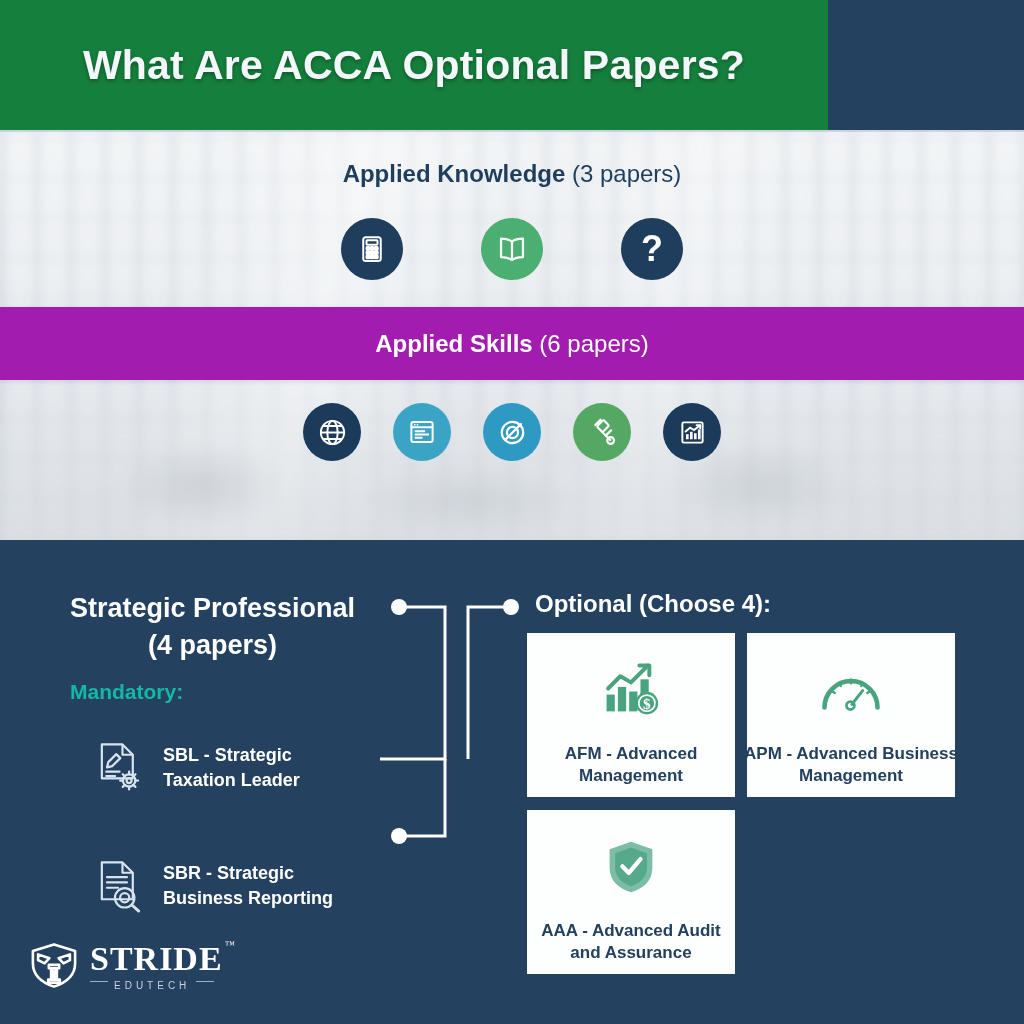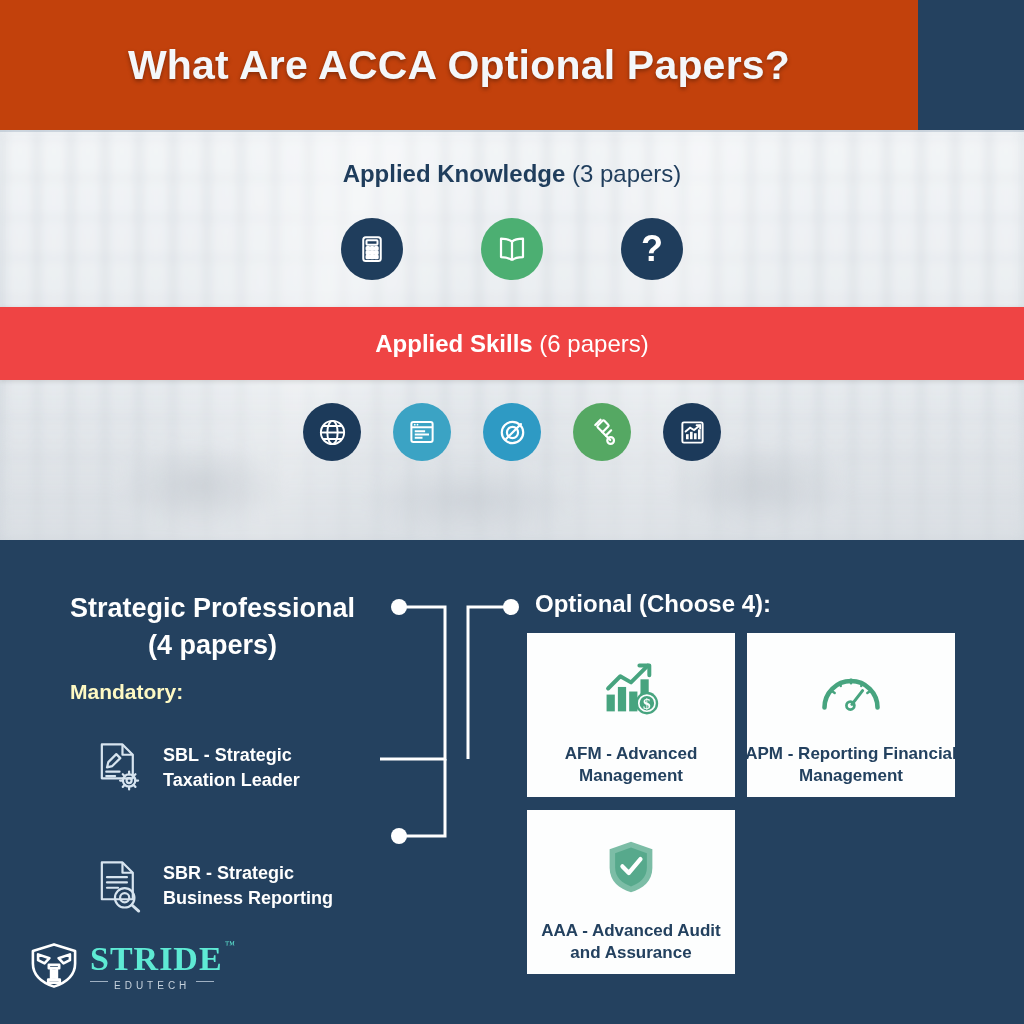--- a/index.html
+++ b/index.html
@@ -5,22 +5,22 @@
   * { box-sizing: border-box; margin: 0; padding: 0; }
   html, body {
     width: 1024px; height: 1024px;
     font-family: "Liberation Sans", sans-serif;
     background: #24415f; overflow: hidden;
   }
   .poster { position: relative; width: 1024px; height: 1024px; background: #24415f; }
 
   
   .header {
-    position: absolute; left: 0; top: 0; width: 918px; height: 130px;
-    background: #c2410c; display: flex; align-items: center; justify-content: center;
+    position: absolute; left: 0; top: 0; width: 828px; height: 130px;
+    background: #15803d; display: flex; align-items: center; justify-content: center;
   }
   .header-title {
     color: #f4f7fa; font-size: 41px; font-weight: bold; letter-spacing: .2px;
     text-shadow: 0 2px 4px rgba(0,0,0,.35);
   }
 
   
   .photo-band {
     position: absolute; left: 0; top: 130px; width: 1024px; height: 410px;
     overflow: hidden;
@@ -61,40 +61,40 @@
   .circle-icon {
     border-radius: 50%; display: flex; align-items: center; justify-content: center;
     flex: 0 0 auto;
   }
   .k-icons { top: 88px; gap: 78px; }
   .k-icons .circle-icon { width: 62px; height: 62px; }
 
   
   .skills-band {
     position: absolute; left: 0; top: 307px; width: 1024px; height: 73px;
-    background: #ef4444; display: flex; align-items: center; justify-content: center;
+    background: #a21caf; display: flex; align-items: center; justify-content: center;
     box-shadow: 0 1px 5px rgba(0,0,0,.12);
   }
   .skills-title { font-size: 24px; color: #ffffff; }
   .skills-title b { font-weight: bold; }
   .skills-title span { font-weight: normal; }
 
   .s-icons { top: 403px; gap: 32px; }
   .s-icons .circle-icon { width: 58px; height: 58px; }
 
   
   .lower { position: absolute; left: 0; top: 540px; width: 970px; height: 484px; background: #24415f; }
 
   .sp-title {
     position: absolute; left: 40px; top: 50px; width: 345px; text-align: center;
     color: #ffffff; font-size: 27px; font-weight: bold; line-height: 1.36;
   }
   .mandatory-label {
     position: absolute; left: 70px; top: 140px;
-    color: #fef9c3; font-size: 21px; font-weight: bold;
+    color: #14b8a6; font-size: 21px; font-weight: bold;
   }
 
   .paper-item { position: absolute; display: flex; align-items: center; gap: 16px; }
   .paper-item .p-icon { width: 52px; height: 56px; flex: 0 0 auto; }
   .paper-item .p-text {
     color: #ffffff; font-size: 18px; font-weight: bold; line-height: 1.4; width: 180px;
   }
   .item-sbl { left: 95px; top: 200px; }
   .item-sbr { left: 95px; top: 318px; }
 
@@ -117,21 +117,21 @@
   .card-label {
     margin-top: 22px; text-align: center; color: #23415f;
     font-size: 17px; font-weight: bold; line-height: 1.32; white-space: nowrap;
   }
 
   
   .logo { position: absolute; left: 28px; top: 938px; display: flex; align-items: center; gap: 10px; }
   .logo-text { display: flex; flex-direction: column; line-height: 1; }
   .logo-word {
     font-family: "Liberation Serif", serif; font-size: 34px; font-weight: bold;
-    color: #5eead4; letter-spacing: 1px; position: relative;
+    color: #ffffff; letter-spacing: 1px; position: relative;
   }
   .logo-tm { position: absolute; right: -13px; top: -2px; font-size: 10px; font-weight: normal; }
   .logo-sub {
     display: flex; align-items: flex-start; gap: 6px; margin-top: 5px;
     color: #c7d2dd; font-size: 10px; letter-spacing: 4px;
   }
   .logo-sub .rule { display: block; width: 18px; height: 1px; background: #9fb0c2; }
 </style>
 </head>
 <body>
@@ -326,21 +326,21 @@
                 <line x1="13.1" y1="10.4" x2="14.3" y2="12.3"></line>
                 <line x1="21" y1="8.3" x2="21" y2="10.6"></line>
                 <line x1="28.9" y1="10.4" x2="27.7" y2="12.3"></line>
                 <line x1="33.6" y1="15.6" x2="31.7" y2="17"></line>
               </g>
               <line x1="21.6" y1="24.4" x2="28.6" y2="15.4" stroke-width="2" stroke-linecap="round"></line>
               <circle cx="20.6" cy="25.2" r="2.6" stroke-width="1.8"></circle>
             </svg>
           </span>
           <span class="card-label">
-            <span>APM - Reporting Financial</span><br>
+            <span>APM - Advanced Business</span><br>
             <span>Management</span>
           </span>
         </div>
       </div>
 
       <div class="card-row">
 
 
         <div class="card">
           <span class="card-icon">

